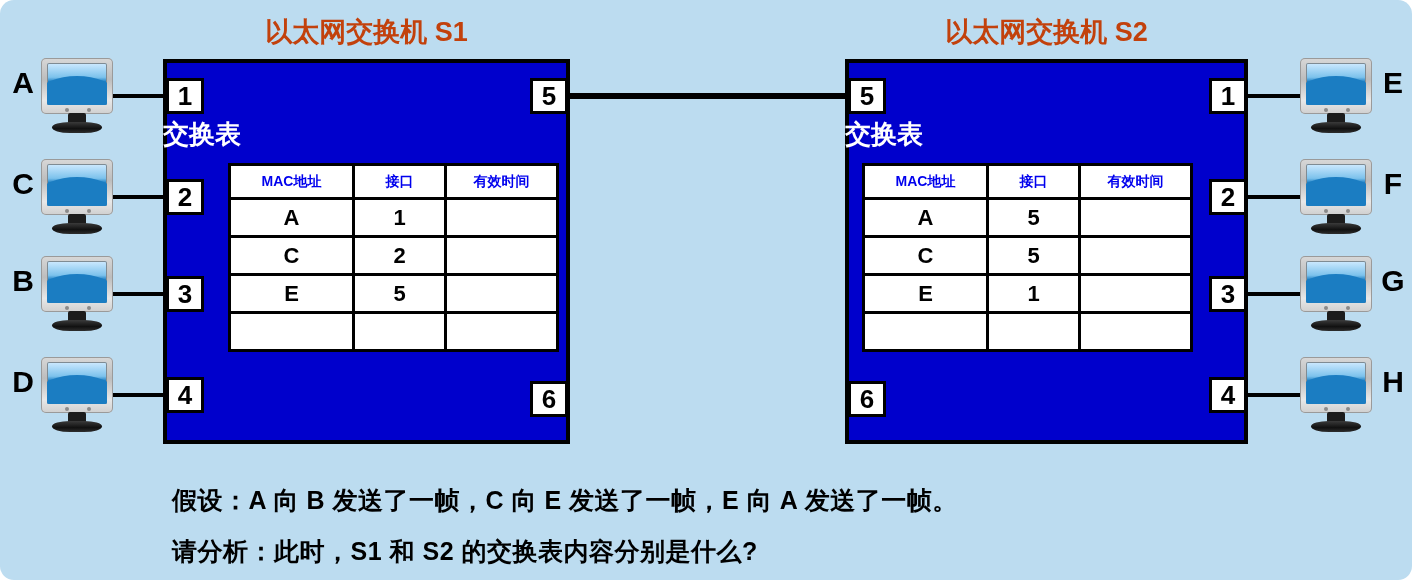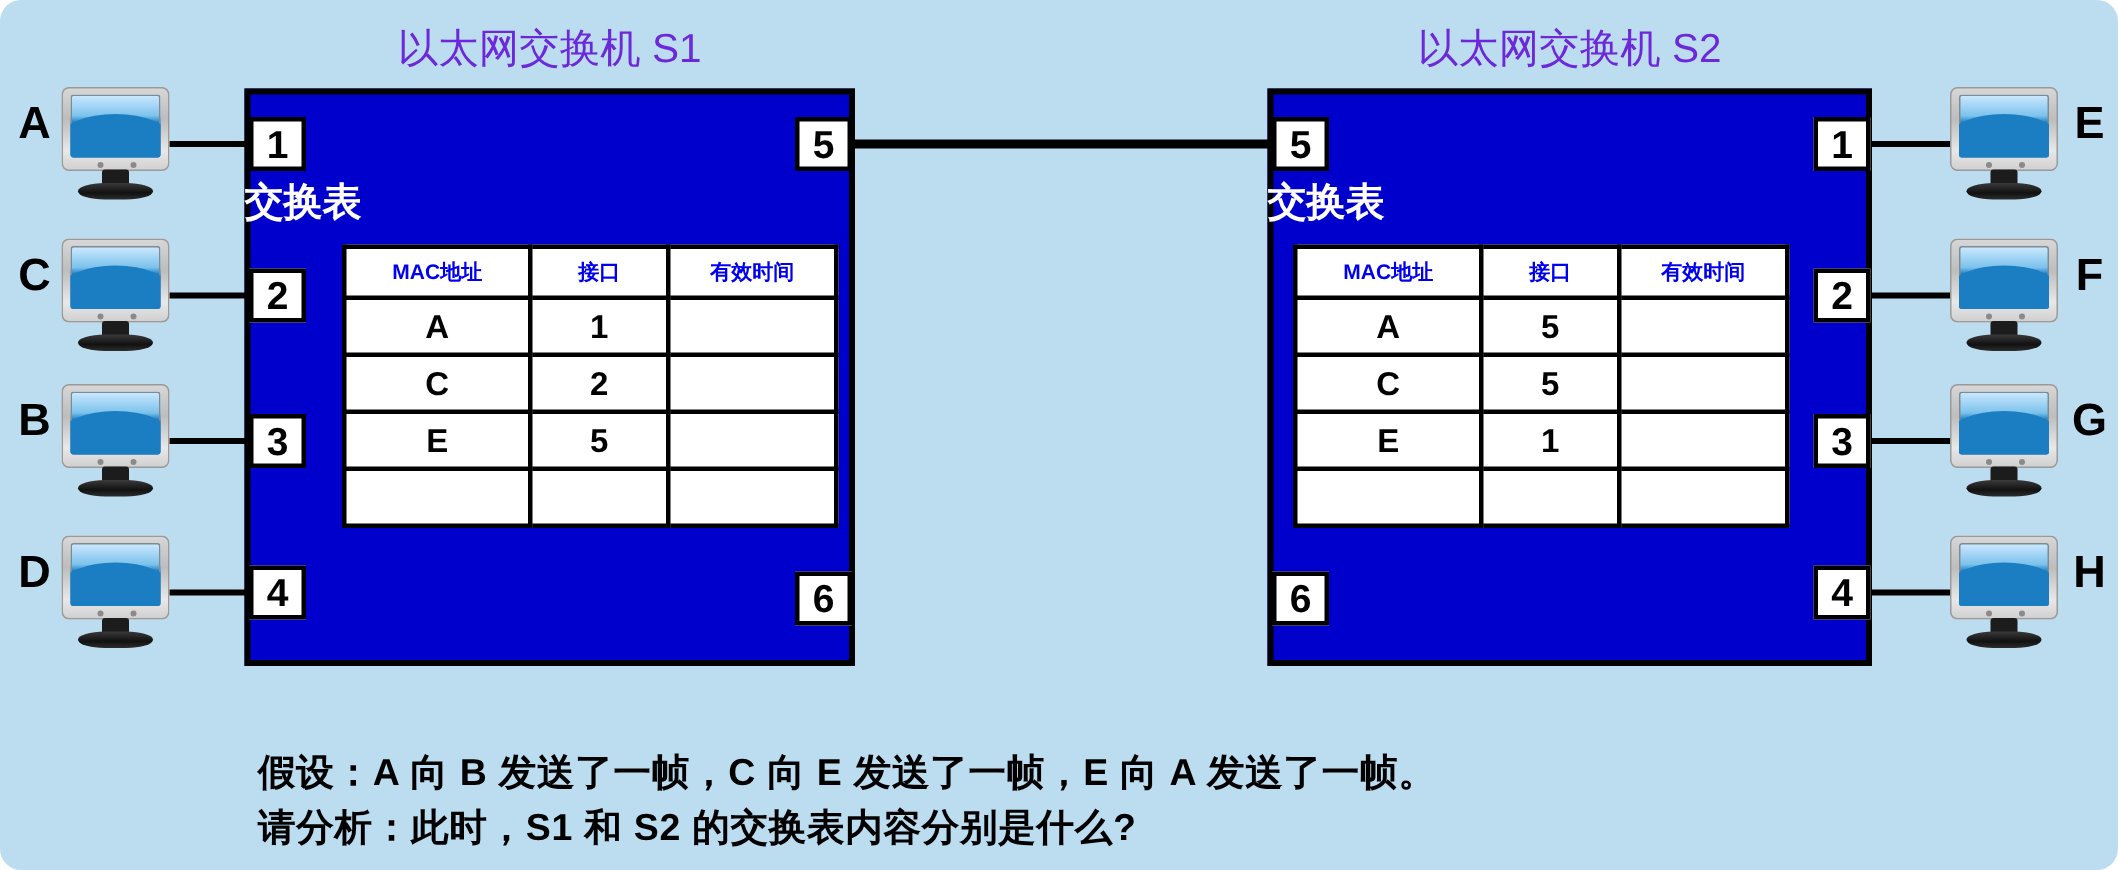--- a/index.html
+++ b/index.html
@@ -20,22 +20,22 @@
 
   
   .switch-box {
     position: absolute;
     background: #0000cc;
     border: 4px solid #000000;
     box-sizing: border-box;
   }
   .switch-title {
     position: absolute;
-    color: #6d28d9;
-    font-weight: normal;
+    color: #c2410c;
+    font-weight: bold;
     font-size: 27px;
     letter-spacing: 0px;
     white-space: nowrap;
     text-align: center;
   }
   .table-caption {
     position: absolute;
     color: #ffffff;
     font-weight: bold;
     font-size: 26px;
@@ -359,16 +359,16 @@
   <div class="host-label" style="left:8px;  top:68px;">A</div>
   <div class="host-label" style="left:8px;  top:169px;">C</div>
   <div class="host-label" style="left:8px;  top:266px;">B</div>
   <div class="host-label" style="left:8px;  top:367px;">D</div>
 
   <div class="host-label" style="left:1378px; top:68px;">E</div>
   <div class="host-label" style="left:1378px; top:169px;">F</div>
   <div class="host-label" style="left:1378px; top:266px;">G</div>
   <div class="host-label" style="left:1378px; top:367px;">H</div>
 
-  <div class="caption-line" style="left:172px; top:498px;">假设：A 向 B 发送了一帧，C 向 E 发送了一帧，E 向 A 发送了一帧。</div>
+  <div class="caption-line" style="left:172px; top:484px;">假设：A 向 B 发送了一帧，C 向 E 发送了一帧，E 向 A 发送了一帧。</div>
   <div class="caption-line" style="left:172px; top:535px;">请分析：此时，S1 和 S2 的交换表内容分别是什么?</div>
 
 </div>
 
 </body></html>

